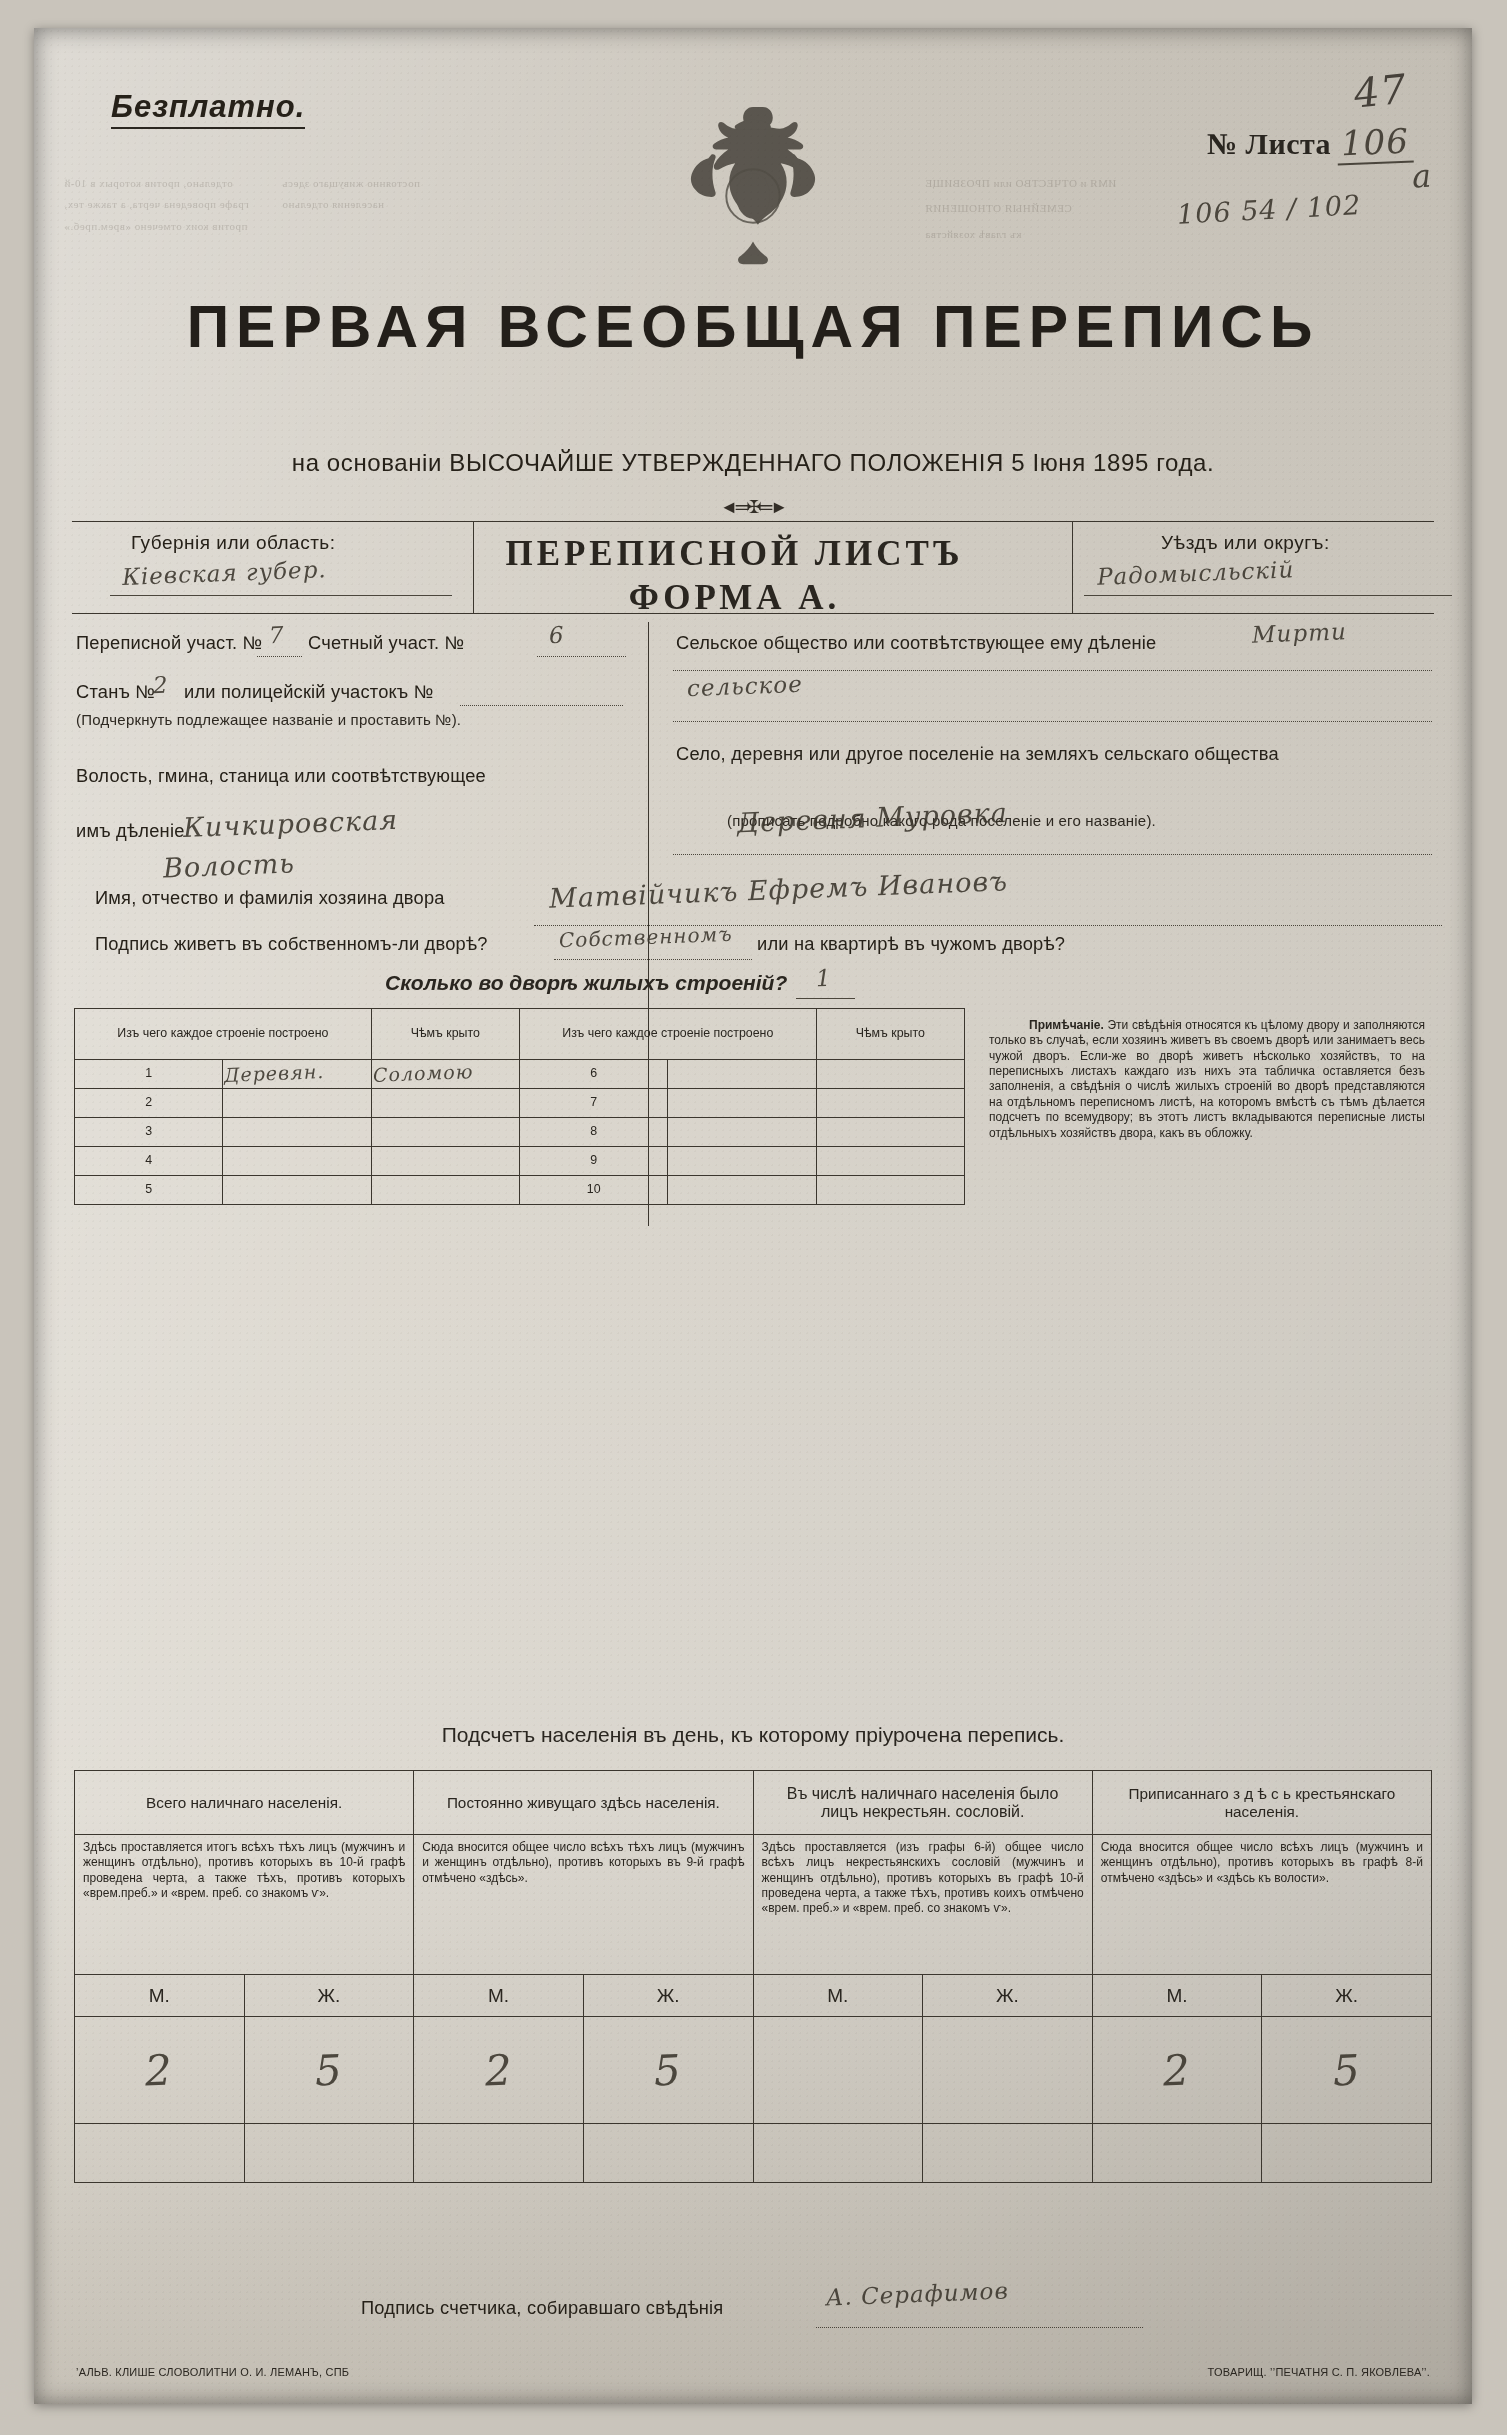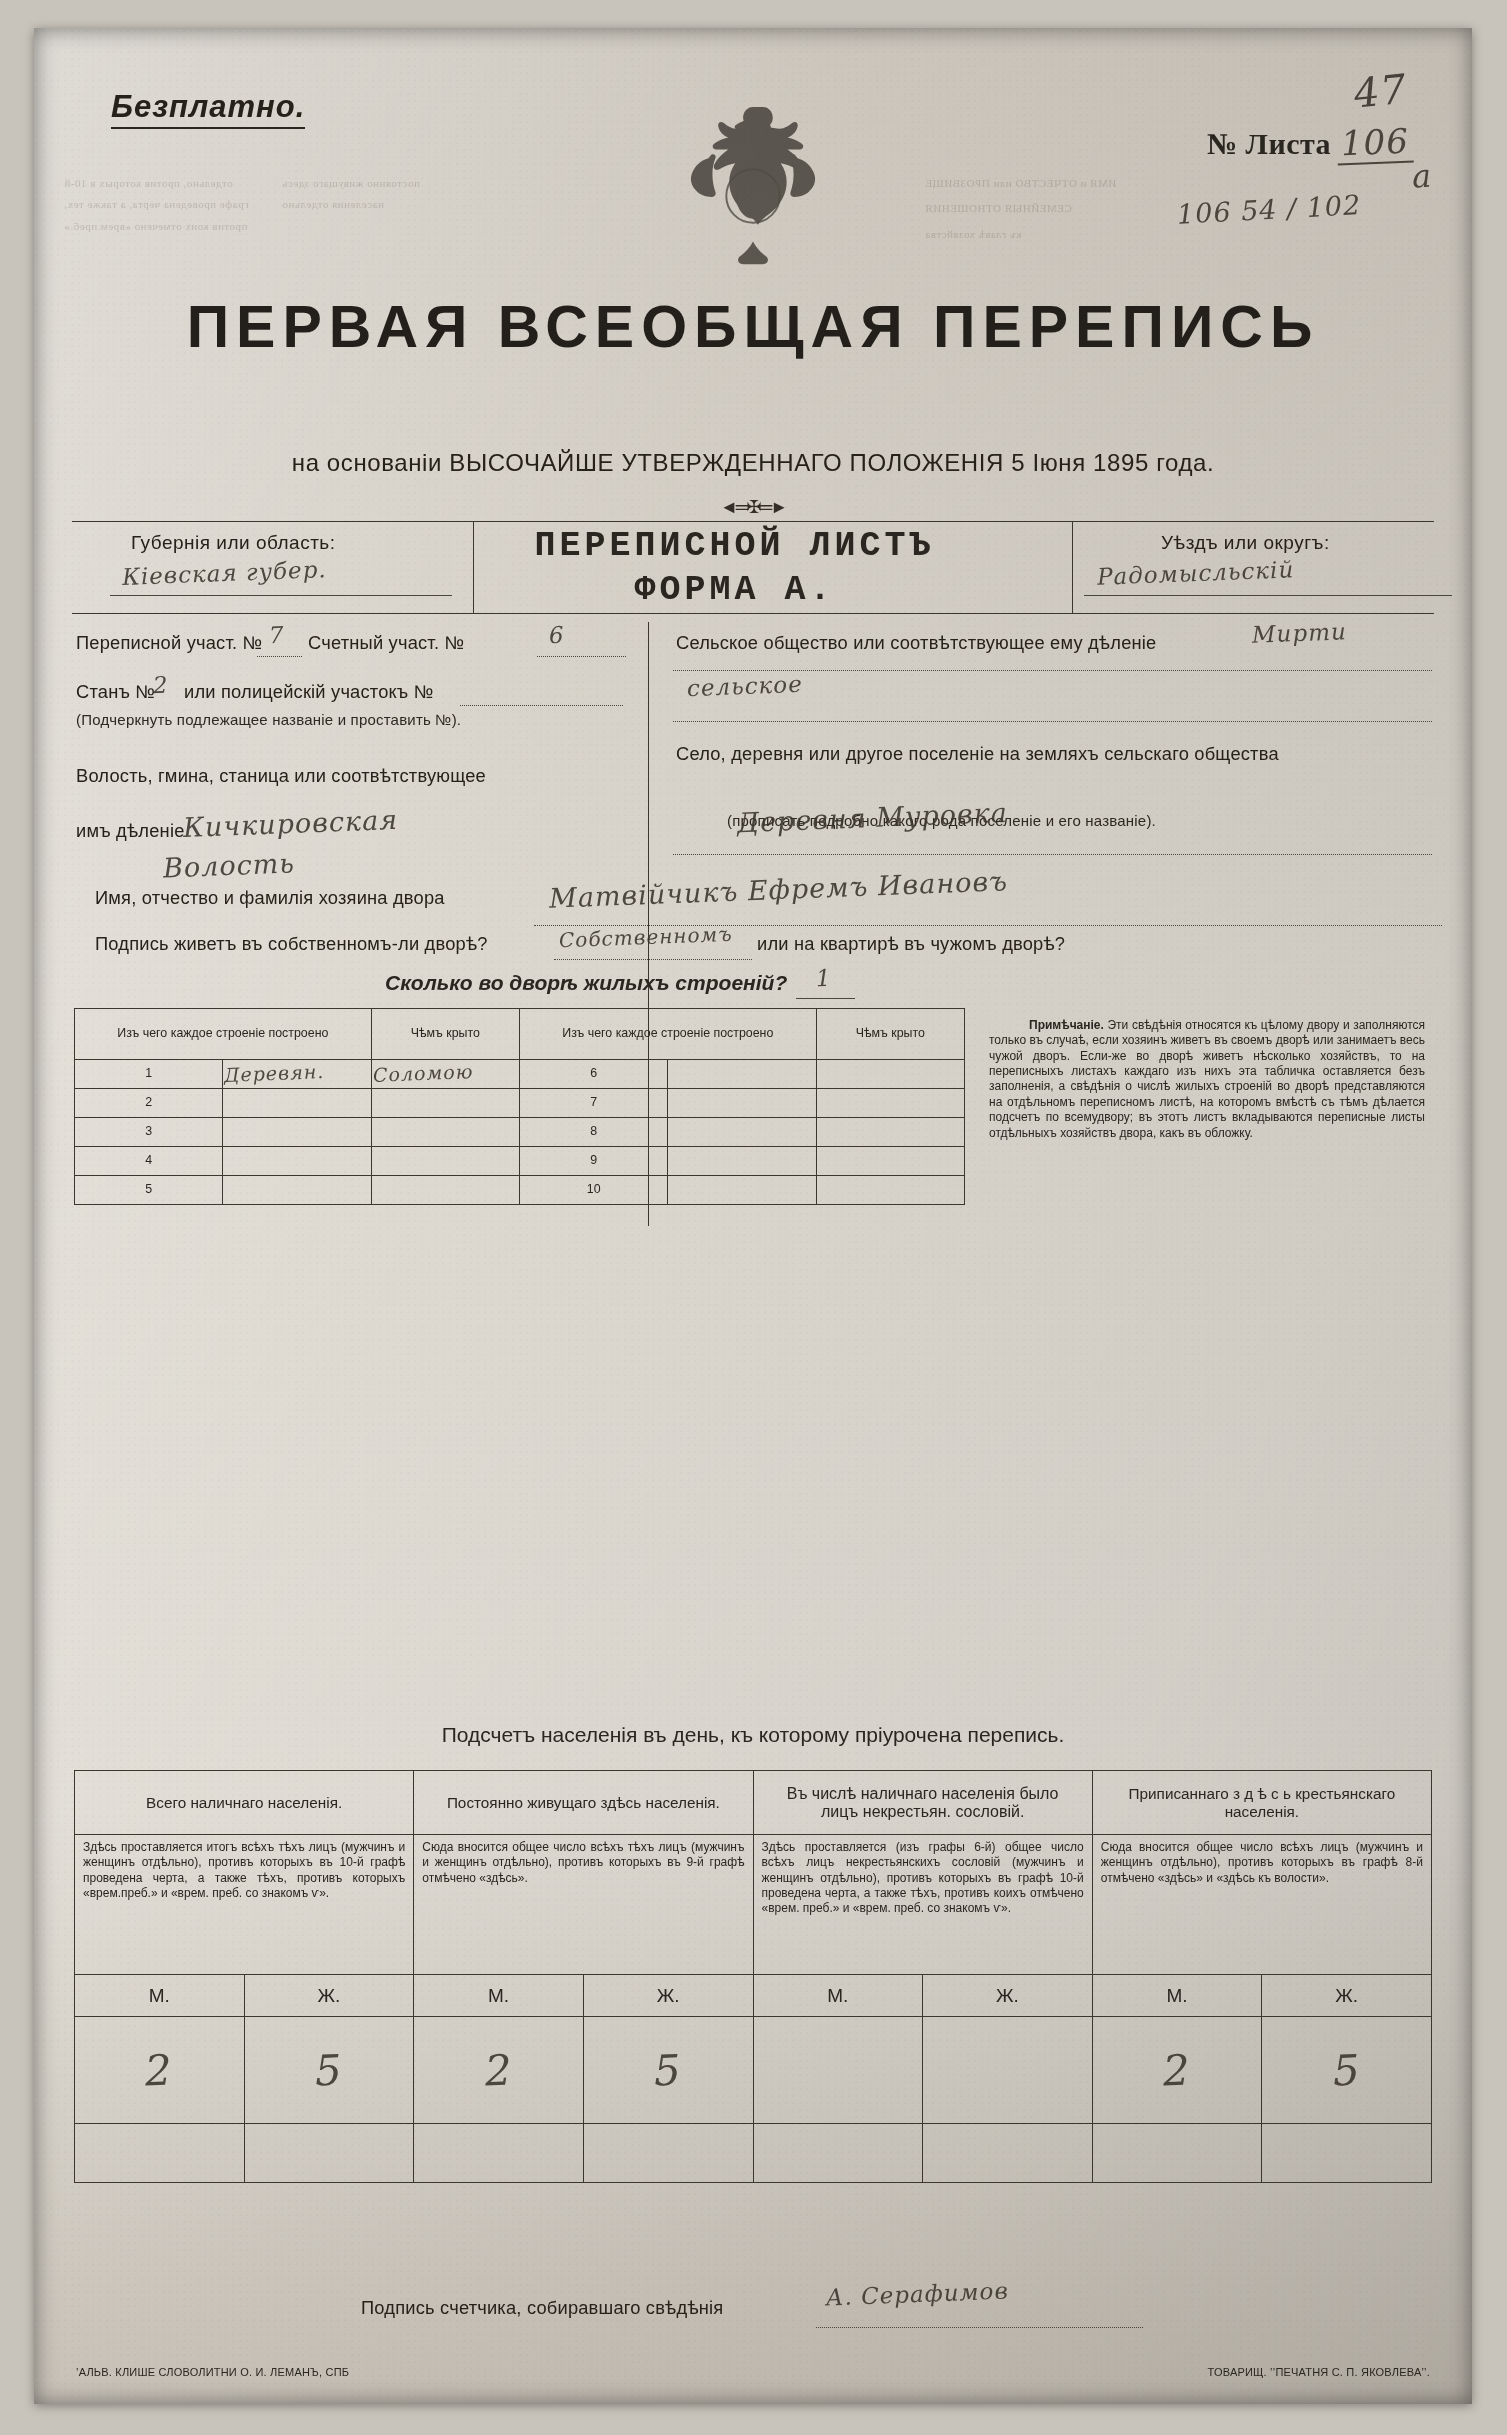--- a/index.html
+++ b/index.html
@@ -126,22 +126,22 @@
   #band{
     position:absolute;left:38px;right:38px;top:493px;height:91px;
     border-top:1px solid #3b362e;border-bottom:1px solid #3b362e;
   }
   #band .vl{position:absolute;top:0;bottom:0;width:1px;background:#3b362e;}
   #band .lbl{
     position:absolute;font-family:"Liberation Sans",sans-serif;
     font-size:19px;letter-spacing:0.5px;
   }
   #formtitle{
-    position:absolute;left:0;right:0;top:2px;text-align:center;
-    font-family:Liberation Mono, monospace;font-weight:700;
+    position:absolute;left:0;right:0;top:10px;text-align:center;
+    font-family:Liberation Serif, serif;font-weight:700;
     font-size:35px;letter-spacing:4px;line-height:1.26;
   }
 
   
   .lbl{font-family:"Liberation Sans",sans-serif;font-size:18.3px;letter-spacing:0.2px;color:#262119;}
   .lbl-s{font-family:"Liberation Sans",sans-serif;font-size:15px;letter-spacing:0.2px;color:#2d2821;}
   .abs{position:absolute;}
 
   #midrule{position:absolute;left:614px;top:594px;width:1px;height:604px;background:#3b362e;}
 

